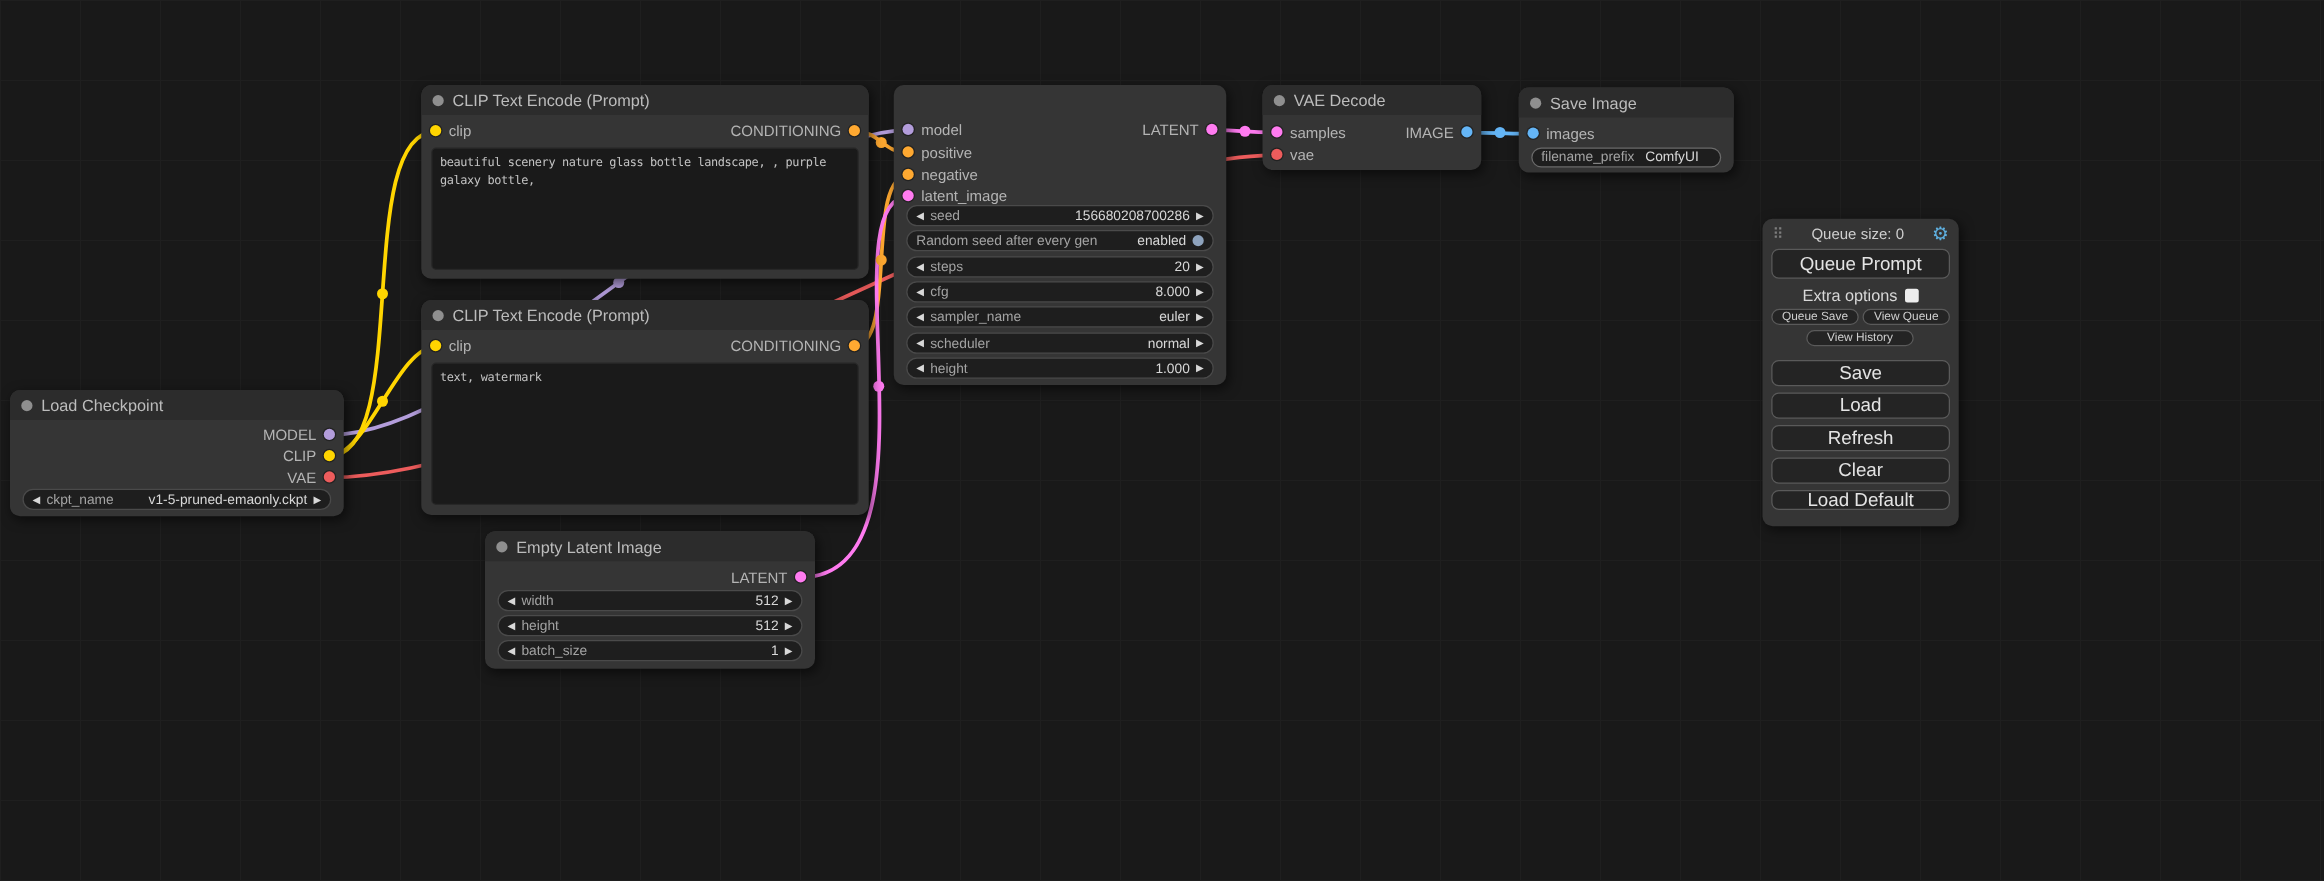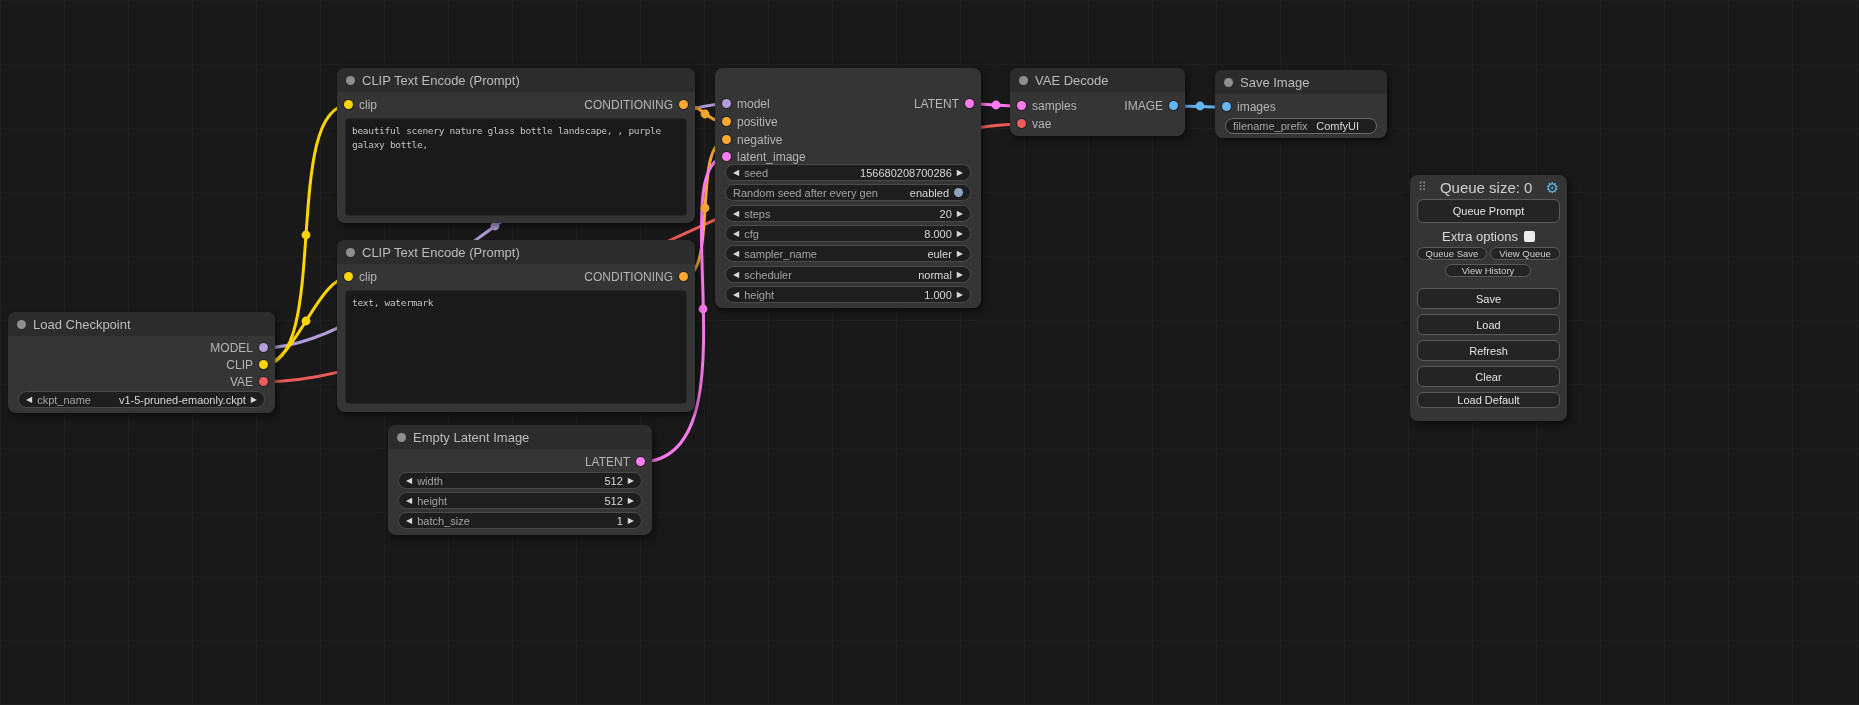--- a/index.html
+++ b/index.html
@@ -67,26 +67,26 @@
     white-space:pre-wrap; word-break:break-word; overflow:hidden; cursor:text;
   }
 
   .queue-panel {
     position:absolute; left:1410px; top:175px; width:157px; height:246px;
     background:#353535; border-radius:8px; z-index:3;
     box-shadow:2px 3px 9px rgba(0,0,0,.55);
   }
   .qhead { position:absolute; top:3px; left:0; right:0; height:18px; display:flex; align-items:center; padding:0 8px; }
   .qdrag { color:#7d7d7d; font-size:12px; cursor:grab; }
-  .qsize { flex:1; text-align:center; color:#cfcfcf; font-size:15px; }
+  .qsize { flex:1; text-align:center; color:#cfcfcf; font-size:12px; }
   .qgear { color:#5fb0e0; font-size:15px; cursor:pointer; line-height:1; }
   .qbtn {
     position:absolute; left:7px; right:7px; background:#242424;
     border:1px solid #5a5a5a; border-radius:6px; color:#e4e4e4;
-    font-size:11px; display:flex; align-items:center; justify-content:center;
+    font-size:15px; display:flex; align-items:center; justify-content:center;
     cursor:pointer;
   }
   .qbtn.small { font-size:9.5px; border-radius:8px; color:#cfcfcf; }
   .qextra {
     position:absolute; top:54px; left:0; right:0; height:14px;
     display:flex; align-items:center; justify-content:center; gap:6px;
     color:#d8d8d8; font-size:13px;
   }
   .qcheck { width:11px; height:11px; background:#ededed; border-radius:2px; cursor:pointer; }
 </style>

